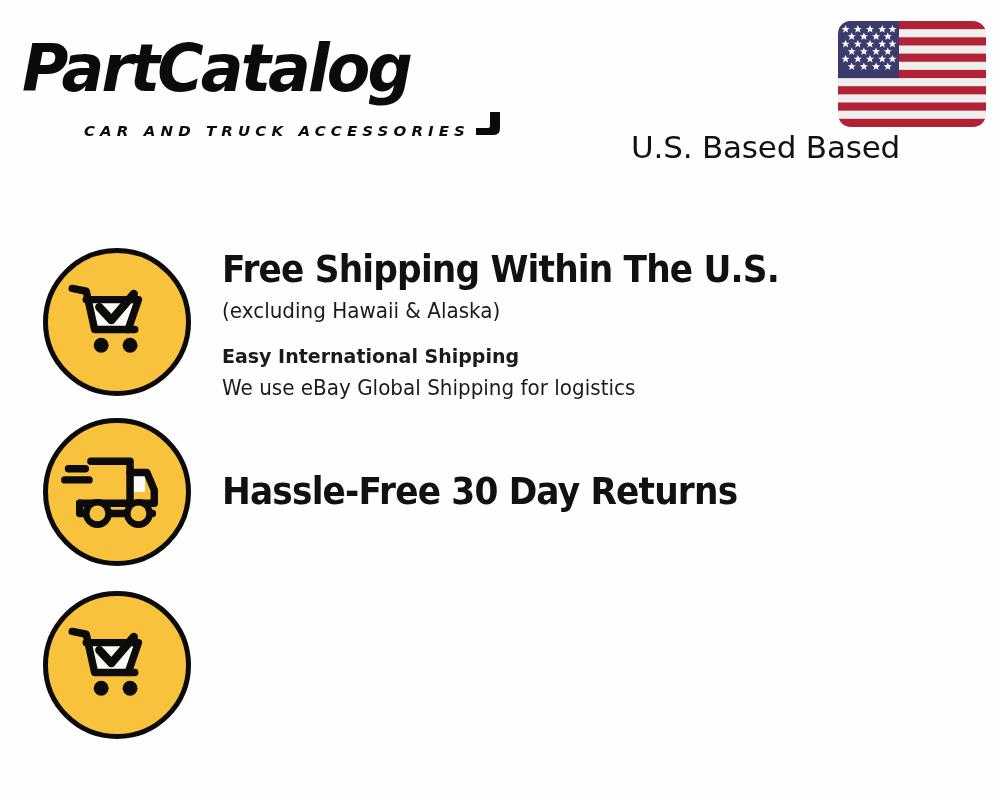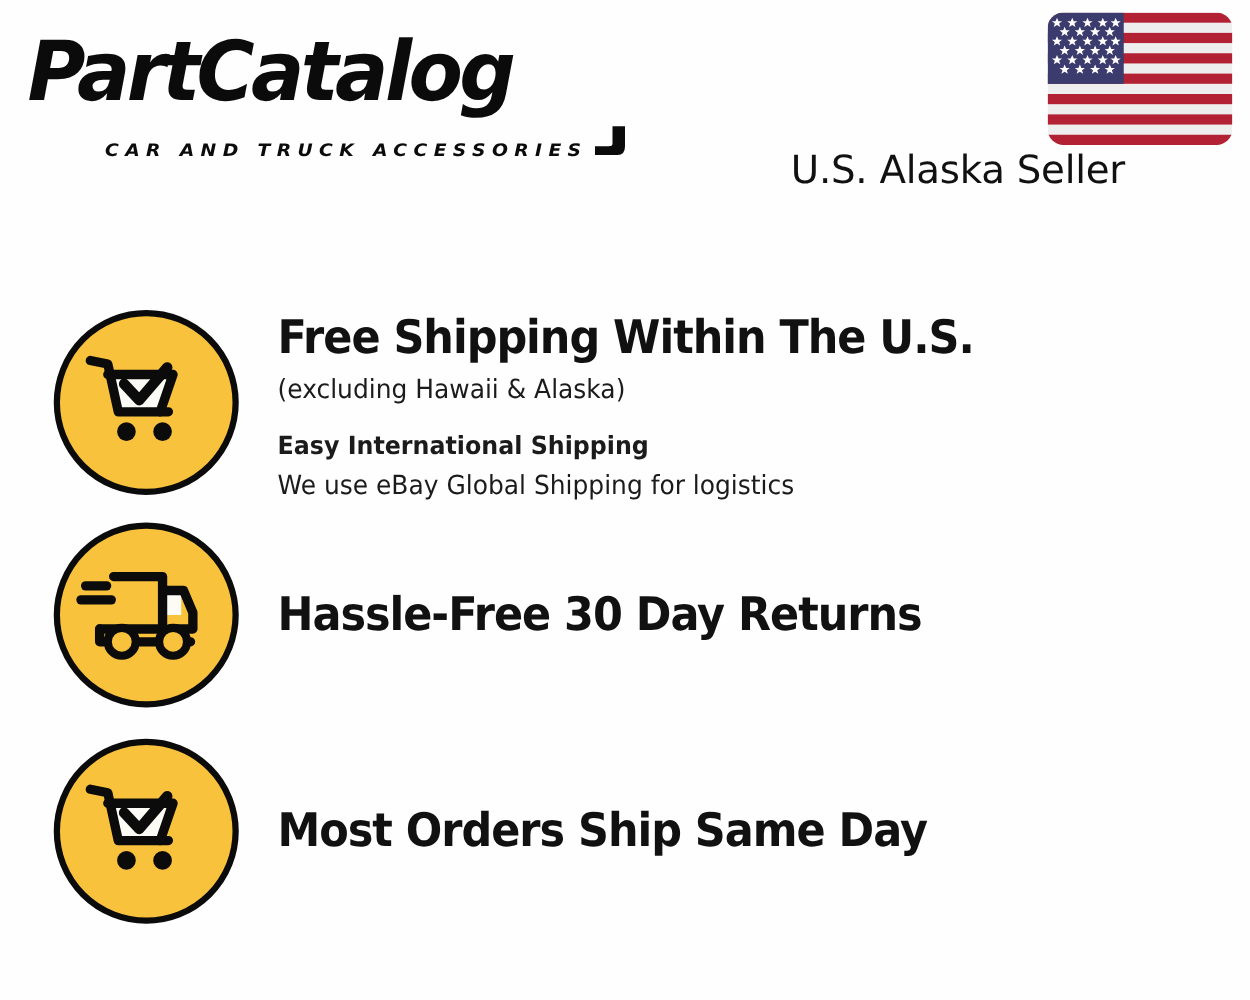--- a/index.html
+++ b/index.html
@@ -12,21 +12,21 @@
     background: #fefefe;
     font-family: "Liberation Sans", sans-serif;
     color: #111111;
     overflow: hidden;
     position: relative;
   }
 
   
   #header {
     position: absolute;
-    left: 0; top: 0;
+    left: 0; top: 11px;
     width: 912px;
     height: 175px;
   }
 
   
   #brand-logo {
     position: absolute;
     left: 22px;
     top: 22px;
     width: 470px;
@@ -221,21 +221,21 @@
         <g>
           <polygon points="0,-4.1 1.2,-1.3 4.1,-1.3 1.7,0.6 2.6,3.4 0,1.7 -2.6,3.4 -1.7,0.6 -4.1,-1.3 -1.2,-1.3" transform="translate(13.7,45.6)"></polygon>
           <polygon points="0,-4.1 1.2,-1.3 4.1,-1.3 1.7,0.6 2.6,3.4 0,1.7 -2.6,3.4 -1.7,0.6 -4.1,-1.3 -1.2,-1.3" transform="translate(25.9,45.6)"></polygon>
           <polygon points="0,-4.1 1.2,-1.3 4.1,-1.3 1.7,0.6 2.6,3.4 0,1.7 -2.6,3.4 -1.7,0.6 -4.1,-1.3 -1.2,-1.3" transform="translate(38.1,45.6)"></polygon>
           <polygon points="0,-4.1 1.2,-1.3 4.1,-1.3 1.7,0.6 2.6,3.4 0,1.7 -2.6,3.4 -1.7,0.6 -4.1,-1.3 -1.2,-1.3" transform="translate(49.8,45.6)"></polygon>
         </g>
       </g>
     </svg>
   </div>
 
-  <div id="seller-label">U.S. Alaska Seller</div>
+  <div id="seller-label">U.S. Based Based</div>
 </div>
 
 <div class="feature-row" id="feature-row-0">
   <div class="feature-badge">
     <svg viewBox="0 0 148 148">
       <g>
         <polygon points="40,52 92,52 84,84 50,84" fill="#fdfbf5"></polygon>
         <path d="M26 38 L41 41 L50 82 L93 82" fill="none" stroke="#0b0b0b" stroke-width="8" stroke-linecap="round" stroke-linejoin="round"></path>
         <path d="M41 50 L97 50 L86 82" fill="none" stroke="#0b0b0b" stroke-width="8" stroke-linecap="round" stroke-linejoin="round"></path>
         <path d="M55 58 L68 72 L92 44" fill="none" stroke="#0b0b0b" stroke-width="9" stroke-linecap="round" stroke-linejoin="round"></path>
@@ -278,16 +278,13 @@
       <g>
         <polygon points="40,52 92,52 84,84 50,84" fill="#fdfbf5"></polygon>
         <path d="M26 38 L41 41 L50 82 L93 82" fill="none" stroke="#0b0b0b" stroke-width="8" stroke-linecap="round" stroke-linejoin="round"></path>
         <path d="M41 50 L97 50 L86 82" fill="none" stroke="#0b0b0b" stroke-width="8" stroke-linecap="round" stroke-linejoin="round"></path>
         <path d="M55 58 L68 72 L92 44" fill="none" stroke="#0b0b0b" stroke-width="9" stroke-linecap="round" stroke-linejoin="round"></path>
         <circle cx="57" cy="99" r="8" fill="#0b0b0b"></circle>
         <circle cx="88" cy="99" r="8" fill="#0b0b0b"></circle>
       </g>
     </svg>
   </div>
-  <div class="feature-text">
-    <div class="feature-heading">Most Orders Ship Same Day</div>
-  </div>
 </div>
 
 </body></html>

